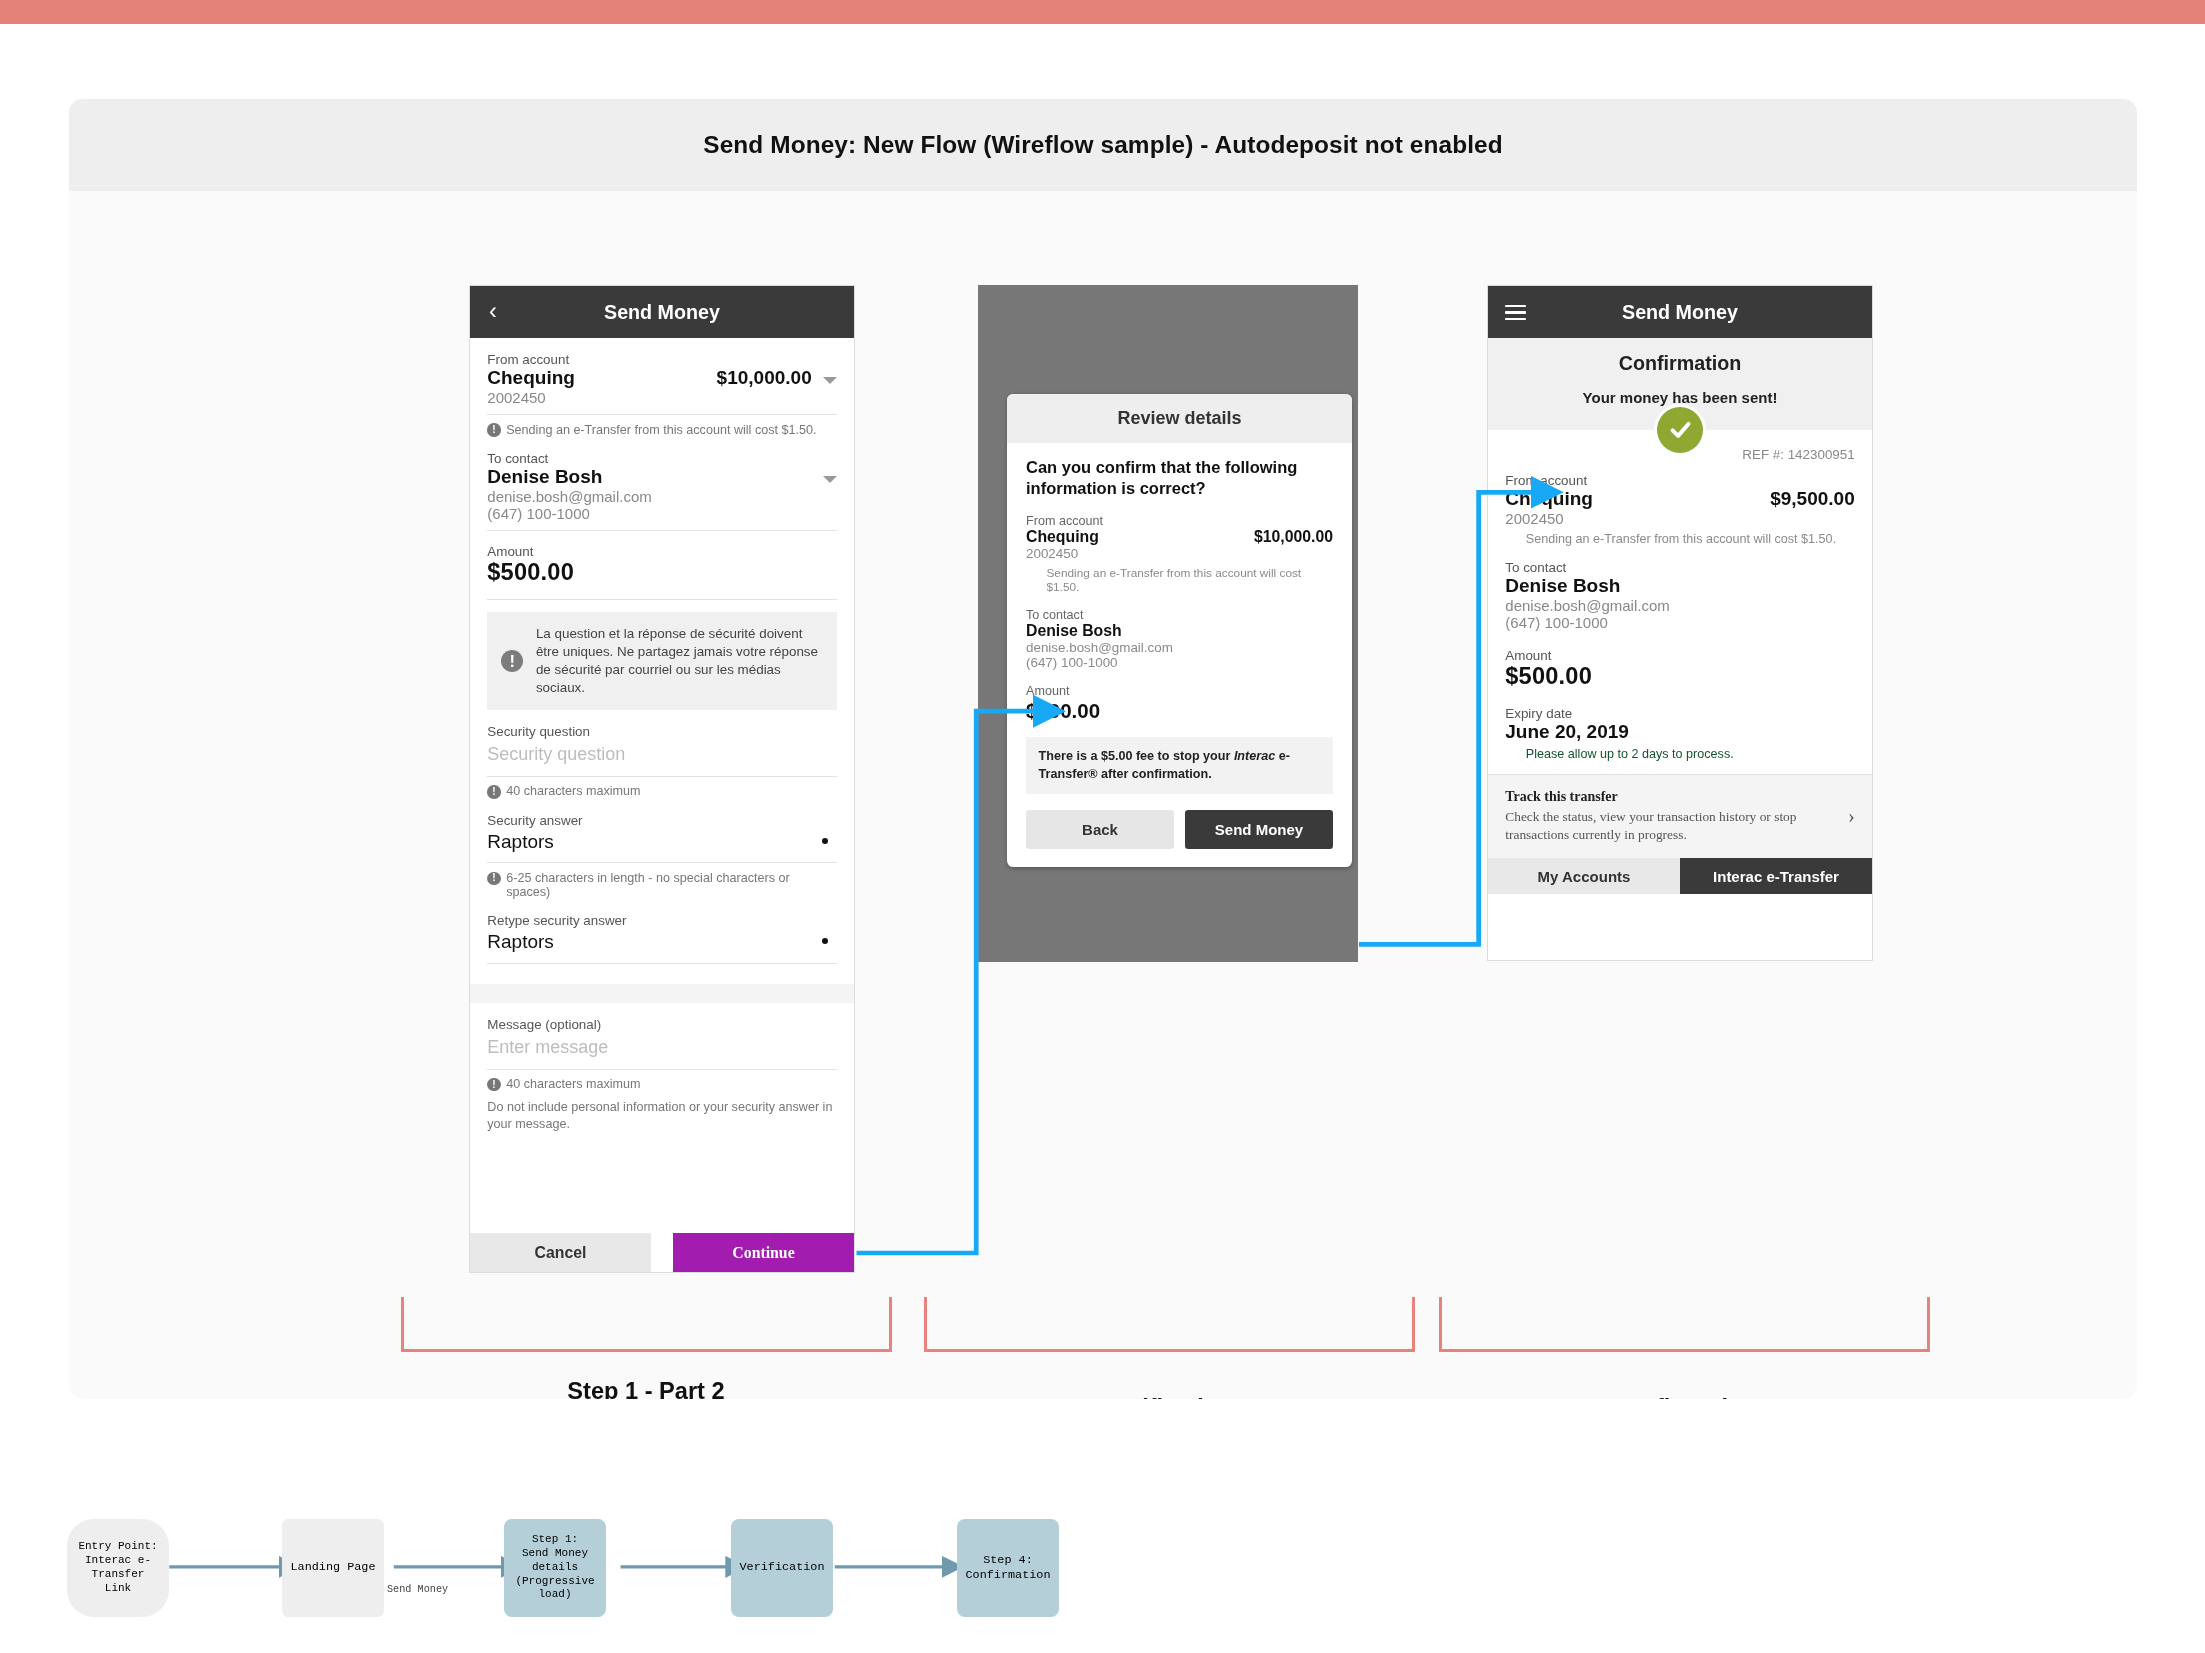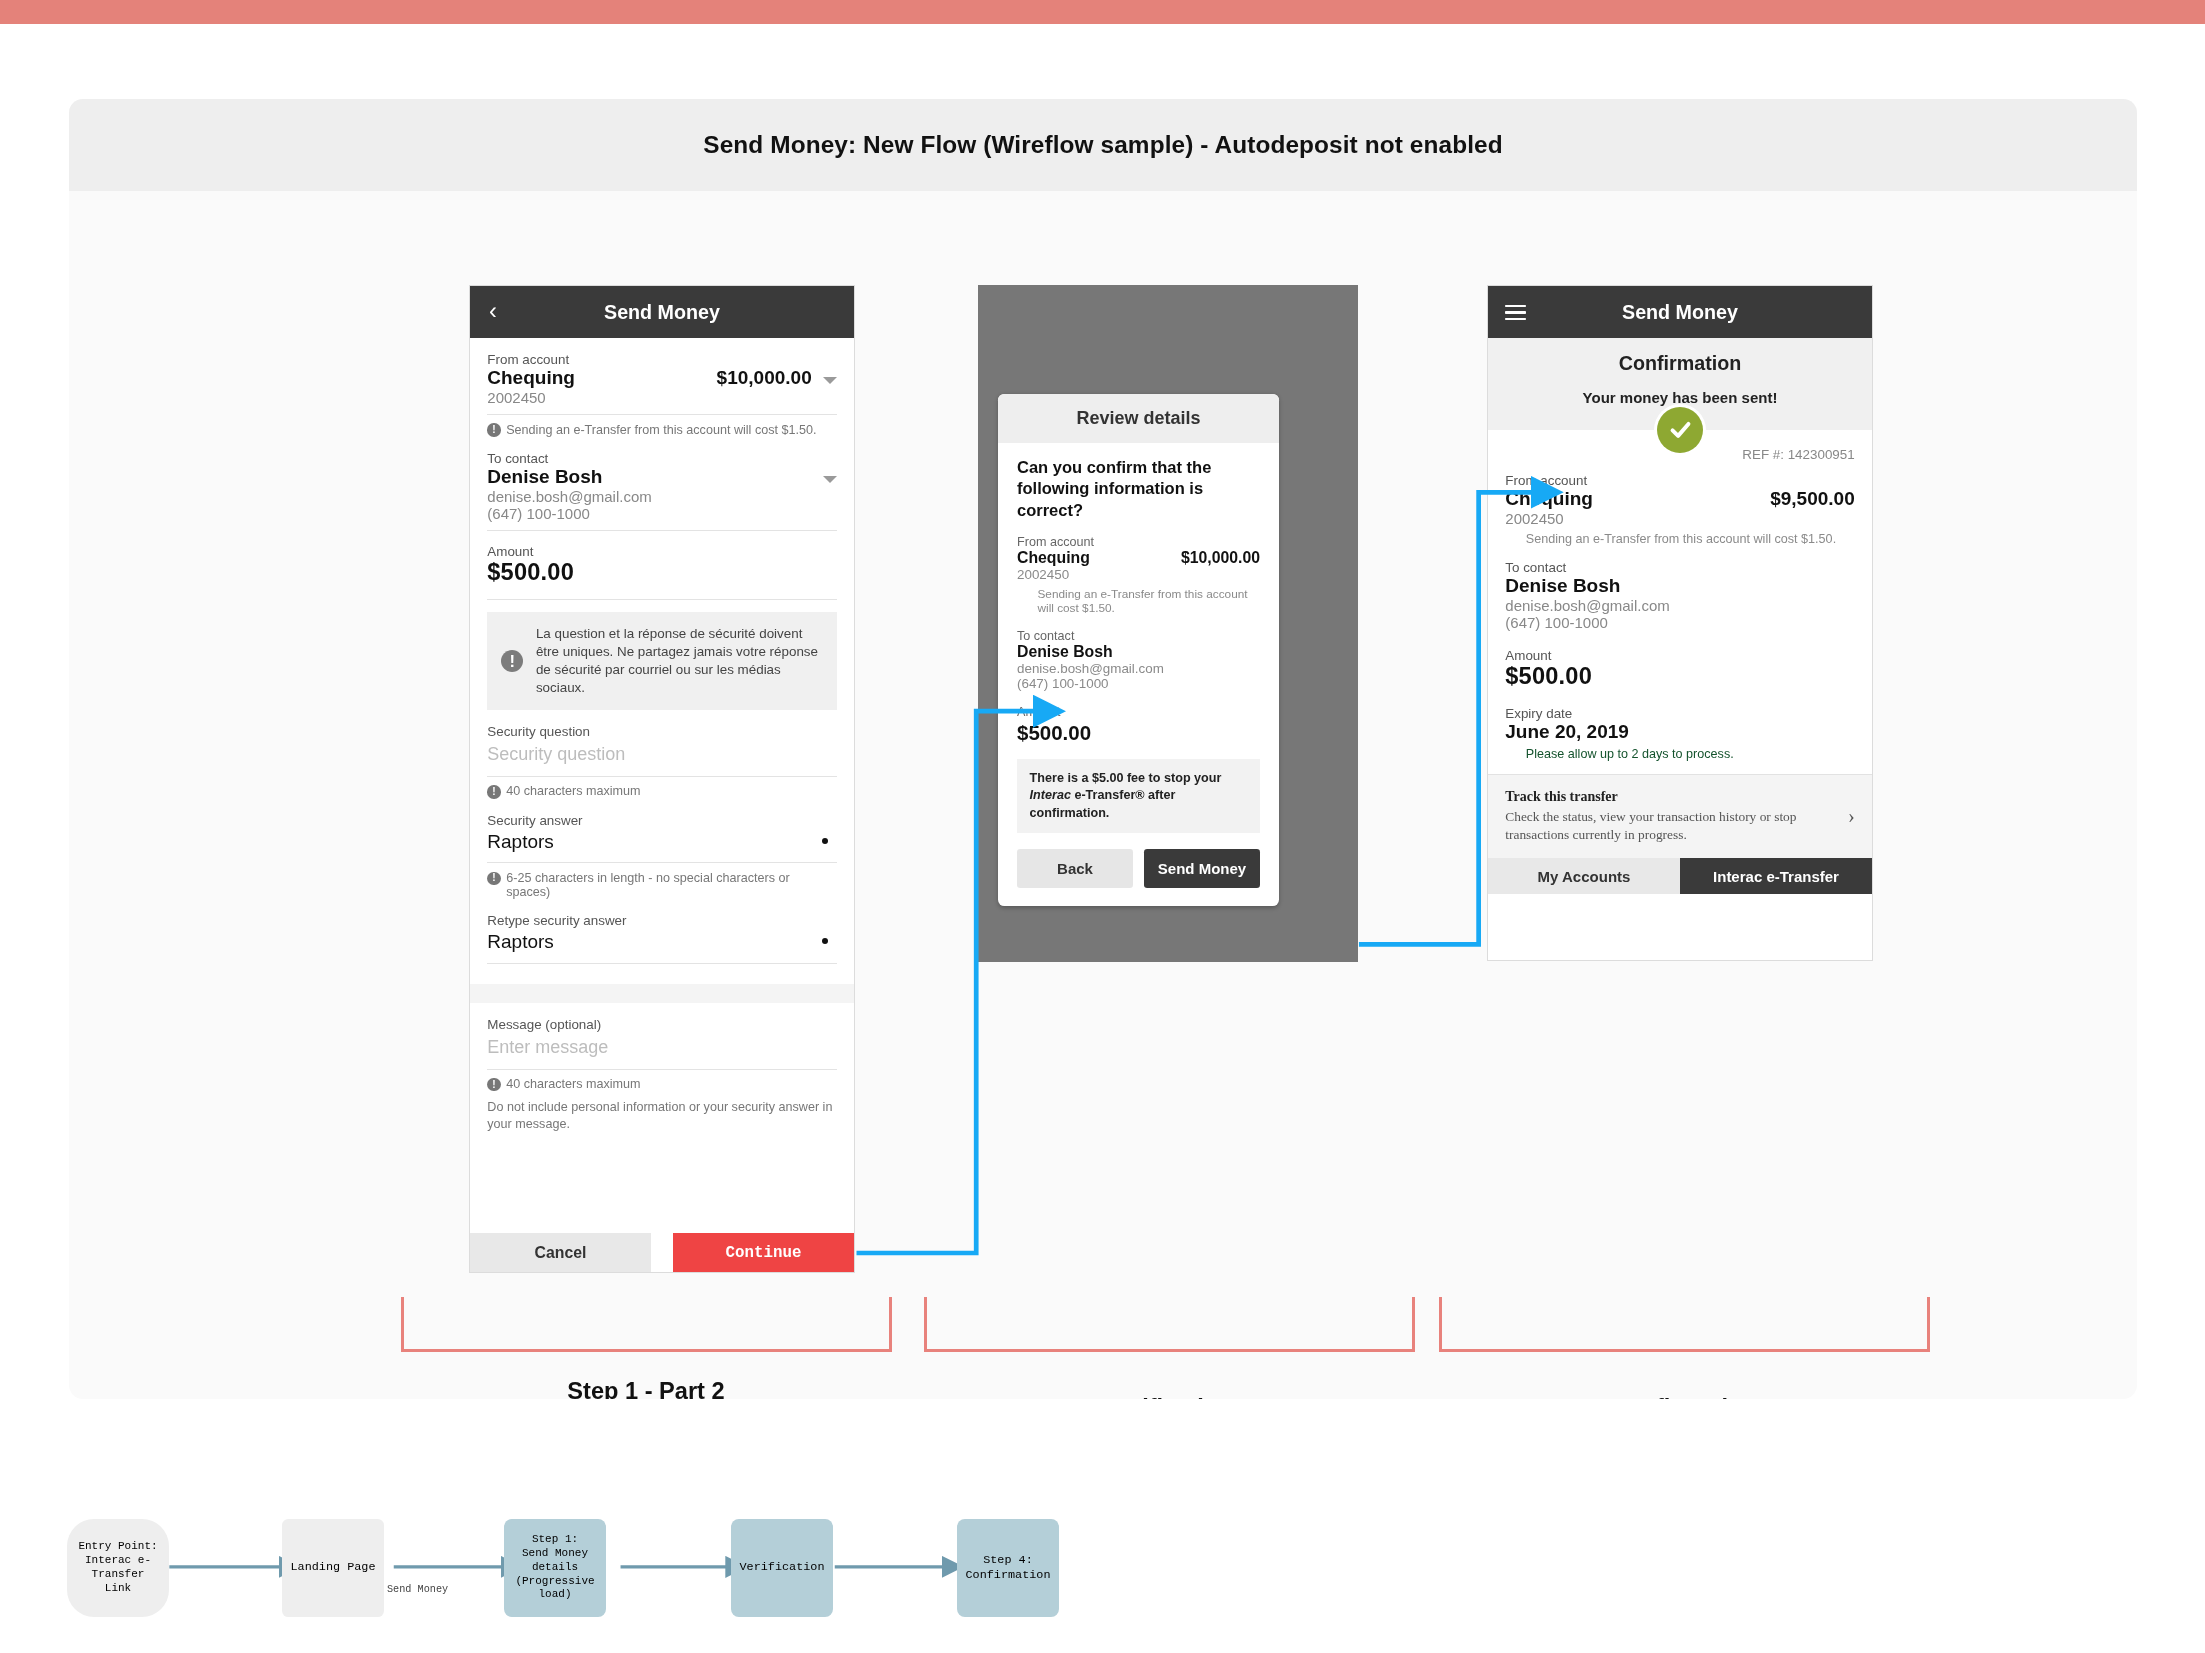--- a/index.html
+++ b/index.html
@@ -113,32 +113,32 @@
     width: 6.3px; height: 6.3px; border-radius: 50%; background: #111;
   }
   .gap-band { height: 19px; background: #f4f4f4; margin: 0 -17.3px; }
   .p1-footer { display:flex; position:absolute; left:0; right:0; bottom:0; height: 39px; }
   .btn-cancel {
     flex:1; background:#e8e8e8; color:#333; font-size:15.8px; font-weight:bold;
     display:flex; align-items:center; justify-content:center; border:0;
     font-family: "Liberation Sans", sans-serif;
   }
   .btn-continue {
-    flex:1; background:#ef4444; color:#fff; font-size:15.8px; font-weight:bold;
+    flex:1; background:#a21caf; color:#fff; font-size:15.8px; font-weight:bold;
     display:flex; align-items:center; justify-content:center; border:0;
-    font-family: Liberation Mono, monospace;
+    font-family: Liberation Serif, serif;
     margin-left: 22px;
   }
 
   
   .phone2 {
     position:absolute; background: #777777;
   }
   .modal {
-    position:absolute; left: 20px; top: 109px; width: 281px;
+    position:absolute; left: 29px; top: 109px; width: 345px;
     background:#fff; border-radius: 6.3px; overflow: hidden;
     box-shadow: 0 1.6px 4.7px rgba(0,0,0,.25);
   }
   .modal-head {
     background:#eeeeee; height: 49px;
     display:flex; align-items:center; justify-content:center;
   }
   .modal-head-title { font-size: 18px; font-weight:bold; color:#333; }
   .modal-body { padding: 14px 19px 17.3px 19px; }
   .modal-q { font-size: 16.5px; font-weight:bold; color:#111; line-height:1.3; }

